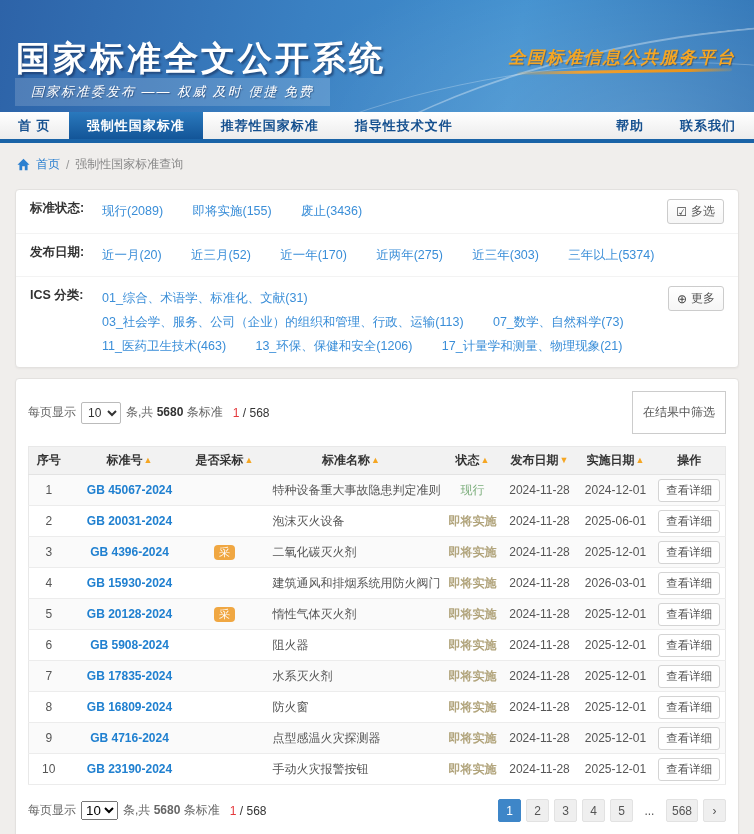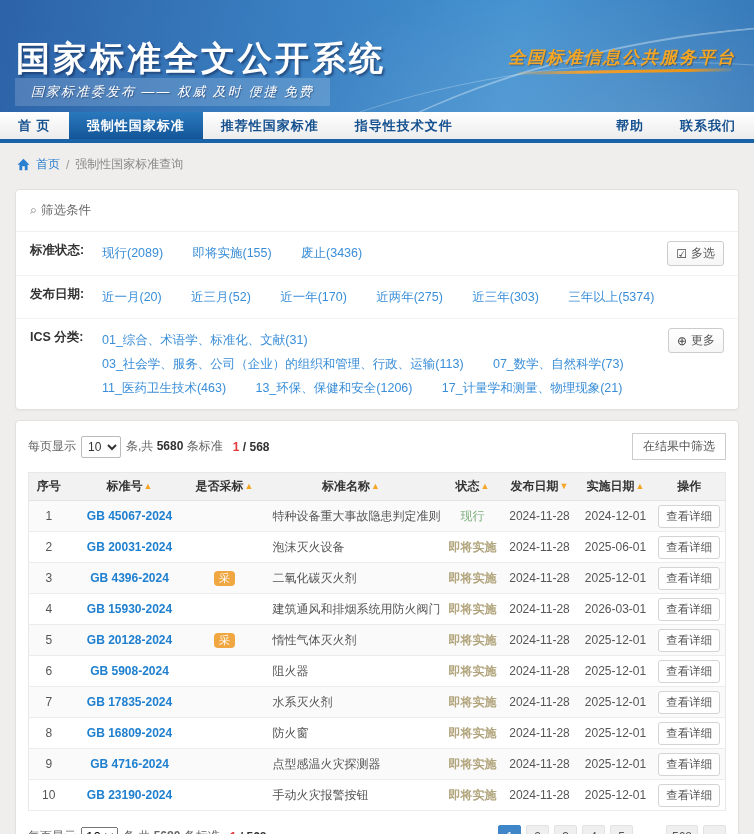--- a/index.html
+++ b/index.html
@@ -70,29 +70,29 @@
   .mini-btn {
     display:inline-flex; align-items:center; gap:4px; border:1px solid #ccc; border-radius:3px;
     background:linear-gradient(#fff,#f6f6f6); color:#555; font-size:12px; padding:3px 8px; cursor:pointer;
   }
   .mini-btn .ic { font-size:12px; color:#444; }
   
   .ctl { display:flex; align-items:center; padding:12px 12px 10px 12px; color:#666; }
   .ctl .grow { flex:1; }
   .ctl select { font-size:12px; padding:2px 2px; border:1px solid #bbb; border-radius:2px; color:#333; background:#fff; margin:0 5px; }
   .ctl b { color:#333; }
-  .pgno { margin-left:10px; font-weight:bold; color:#333; }
+  .pgno { margin-left:10px; font-weight:normal; color:#333; }
   .pgno .cur { color:#e4393c; }
   .search-wrap { display:flex; }
   .search-wrap input {
     width:158px; height:27px; border:1px solid #ccc; border-right:none; padding:0 8px; font-size:12px;
     color:#333; outline:none; border-radius:0;
   }
   .search-wrap input::placeholder { color:#bbb; }
-  .search-btn { height:27px; border:1px solid #ccc; background:#fff; font-size:12px; color:#555; padding:0 10px; cursor:pointer; }
+  .search-btn { height:43px; border:1px solid #ccc; background:#fff; font-size:12px; color:#555; padding:0 10px; cursor:pointer; }
   
   table { width:calc(100% - 24px); margin:2px 12px 0 12px; border-collapse:collapse; table-layout:fixed; border:1px solid #e8e8e8; }
   thead th {
     background:#f2f2f2; font-size:12px; color:#333; font-weight:bold; height:28px;
     border-bottom:1px solid #e3e3e3; text-align:center; white-space:nowrap;
   }
   tbody td { height:31px; border-bottom:1px solid #ececec; font-size:12px; color:#555; text-align:center; white-space:nowrap; overflow:hidden; }
   tbody tr:nth-child(odd) { background:#fafafa; }
   tbody tr:nth-child(even) { background:#fff; }
   td.name, th.name { text-align:left; padding-left:14px; }
@@ -155,23 +155,20 @@
 <div class="crumb">
   <svg class="home-ico" viewBox="0 0 16 16">
     <path d="M8 1 L15.4 8.2 H13 V15 H9.6 V10.2 H6.4 V15 H3 V8.2 H0.6 Z" fill="#2a7fd0"></path>
   </svg>
   <a href="#">首页</a>
   <span>/</span>
   <span class="cur">强制性国家标准查询</span>
 </div>
 
 <div class="card">
-  <div class="f-head">
-    <span class="mag">⌕</span><span>筛选条件</span>
-  </div>
   <div>
 
       <div class="f-row">
         <div class="f-label">标准状态:</div>
         <div class="f-links">
           
         
             <a href="#">现行(2089)</a>
           
             <a href="#">即将实施(155)</a>

